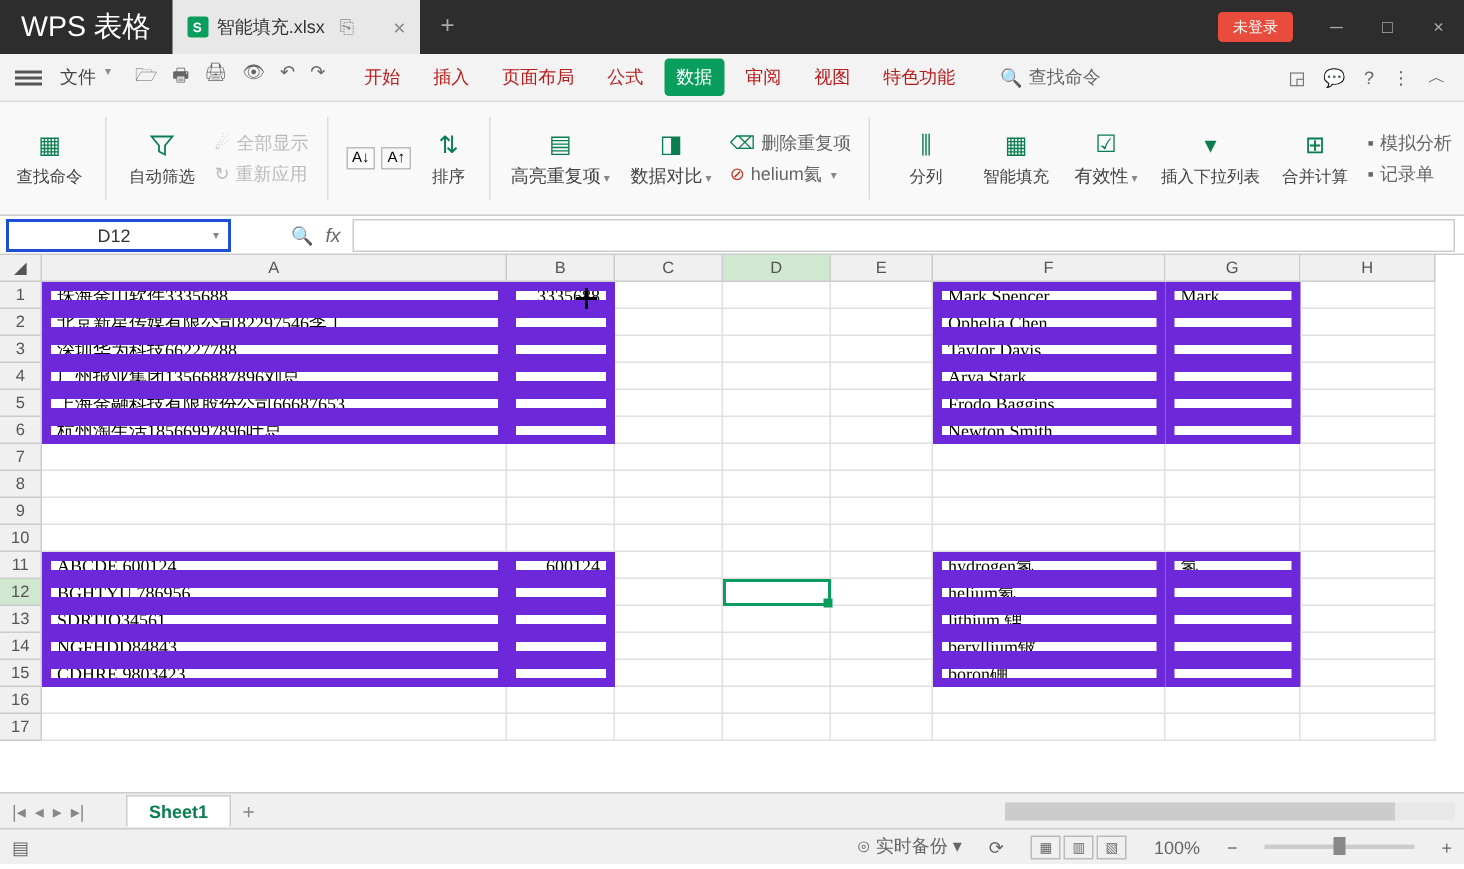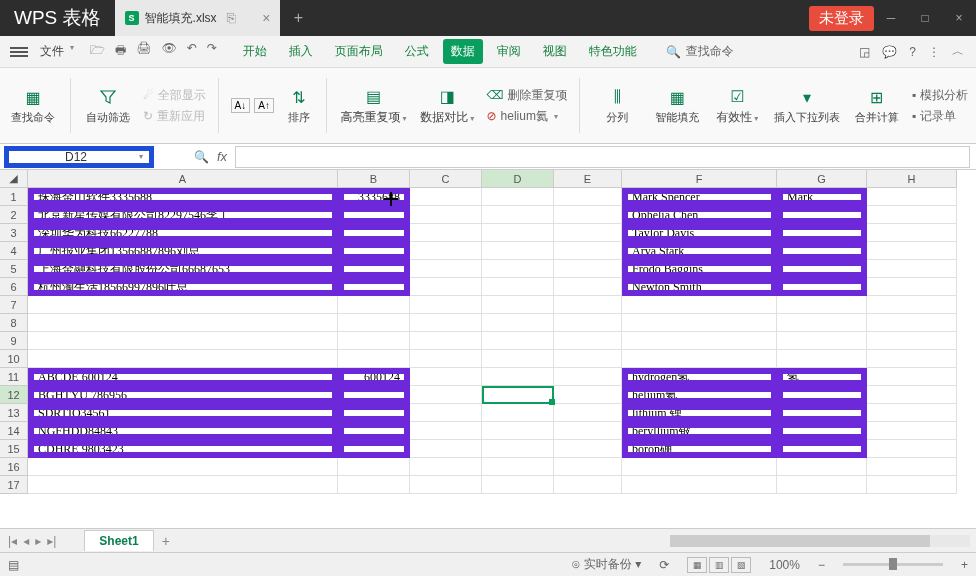--- a/index.html
+++ b/index.html
@@ -5,44 +5,44 @@
 *{margin:0;padding:0;box-sizing:border-box;font-family:"Microsoft YaHei",Arial,sans-serif;font-size:12px;-webkit-user-select:none;user-select:none}
 body{background:#fff;overflow:hidden;width:976px;height:579px}
 .titlebar{background:#2d2d2d;height:36px;display:flex;align-items:center;color:#ccc}
 .app-name{padding:0 14px;font-size:19px;color:#fff}
 .tab{background:#e8e8e8;height:36px;display:flex;align-items:center;padding:0 10px;color:#333;gap:6px;position:relative}
 .tab-ic{width:14px;height:14px;background:#0a9e5e;border-radius:2px;display:flex;align-items:center;justify-content:center;color:#fff;font-size:9px;font-weight:bold}
 .tab-close{margin-left:20px;color:#888;font-size:14px}
 .tab-pin{color:#888;margin-left:4px}
 .newtab{width:36px;height:36px;display:flex;align-items:center;justify-content:center;color:#aaa;font-size:16px}
 .win-ctrl{margin-left:auto;display:flex;align-items:center}
-.login-btn{background:#e74c3c;color:#fff;padding:3px 10px;border-radius:3px;margin-right:0;font-size:15px}
+.login-btn{background:#e74c3c;color:#fff;padding:3px 10px;border-radius:3px;margin-right:12px;font-size:10px}
 .wbtn{width:34px;height:36px;display:flex;align-items:center;justify-content:center;color:#aaa}
 .menubar{height:32px;background:#f3f3f3;border-bottom:1px solid #ddd;display:flex;align-items:center;padding:0 6px;gap:2px}
 .hamb{width:18px;display:flex;flex-direction:column;gap:2px;margin:0 4px}
 .hamb span{height:2px;background:#555}
 .file-menu{display:flex;gap:4px;padding:0 6px;color:#444}
 .qat{display:flex;gap:10px;margin-left:8px;color:#666}
 .mtabs{display:flex;gap:6px;margin-left:16px}
-.mtab{padding:4px 8px;color:#15803d;border-radius:3px}
+.mtab{padding:4px 8px;color:#b91c1c;border-radius:3px}
 .mtab.active{background:#0a9e5e;color:#fff}
 .search-cmd{display:flex;align-items:center;gap:4px;margin-left:20px;color:#666}
 .menubar-right{margin-left:auto;display:flex;gap:12px;align-items:center;color:#666;padding-right:6px}
 .ribbon{height:76px;background:#f9f9f9;border-bottom:1px solid #ccc;display:flex;align-items:stretch;padding:4px 8px;gap:10px;overflow:hidden}
 .rgrp{display:flex;flex-direction:column;align-items:center;justify-content:center;gap:2px;padding:0 4px;min-width:50px}
 .rgrp .ric{width:22px;height:22px;display:flex;align-items:center;justify-content:center;color:#0a7e4e;font-size:16px}
 .rgrp .rlbl{font-size:11px;color:#444;text-align:center;white-space:nowrap}
 .rgrp.small{min-width:auto}
 .rgrp-col{display:flex;flex-direction:column;gap:4px;justify-content:center}
 .rgrp-col .ritem{display:flex;align-items:center;gap:4px;font-size:11px;color:#666;white-space:nowrap}
 .rgrp-col .ritem.disabled{color:#bbb}
 .rsep{width:1px;background:#ddd;margin:6px 2px}
 .arrow-dn{font-size:8px;color:#888;margin-left:2px}
 .namebox-row{height:26px;background:#fff;border-bottom:1px solid #ccc;display:flex;align-items:center}
-.namebox{width:150px;height:22px;border:5px solid #1d4ed8;margin-left:4px;display:flex;align-items:center;padding:0 6px;justify-content:space-between}
+.namebox{width:150px;height:22px;border:2px solid #1d4ed8;margin-left:4px;display:flex;align-items:center;padding:0 6px;justify-content:space-between}
 .namebox span:first-child{flex:1;text-align:center;color:#333}
 .fx-area{display:flex;align-items:center;gap:8px;margin-left:40px;flex:1}
 .fx-lbl{font-style:italic;color:#666;font-size:13px}
 .fx-input{flex:1;height:22px;border:1px solid #ccc;margin-right:6px}
 .grid-wrap{position:relative;height:358px;overflow:hidden}
 .grid{display:grid;grid-template-columns:28px 310px 72px 72px 72px 68px 155px 90px 90px;grid-auto-rows:18px}
 .colhdr,.rowhdr,.corner{background:#f0f0f0;border-right:1px solid #ccc;border-bottom:1px solid #ccc;display:flex;align-items:center;justify-content:center;color:#555;font-size:11px}
 .colhdr.sel{background:#d0e8d0}
 .rowhdr.sel{background:#d0e8d0}
 .cell{border-right:1px solid #e0e0e0;border-bottom:1px solid #e0e0e0;padding:0 4px;display:flex;align-items:center;font-size:12px;color:#000;overflow:hidden;white-space:nowrap;font-family:SimSun,serif}

